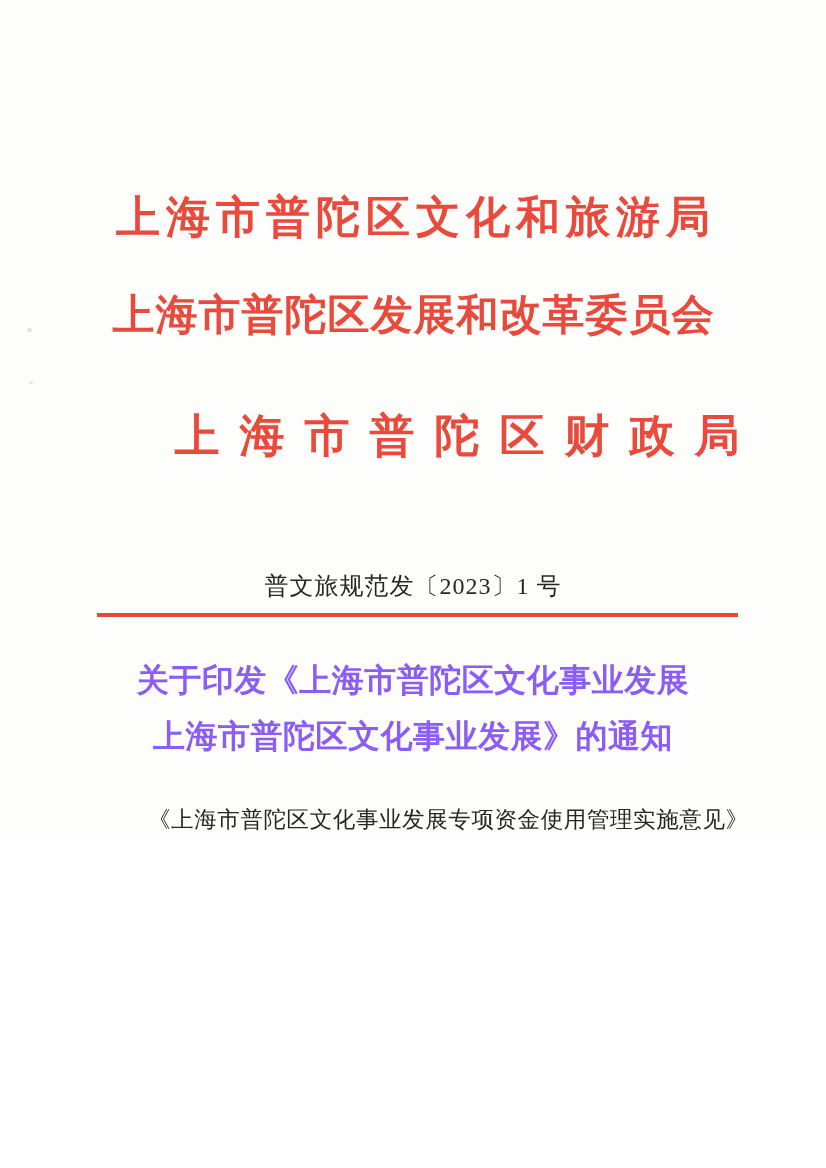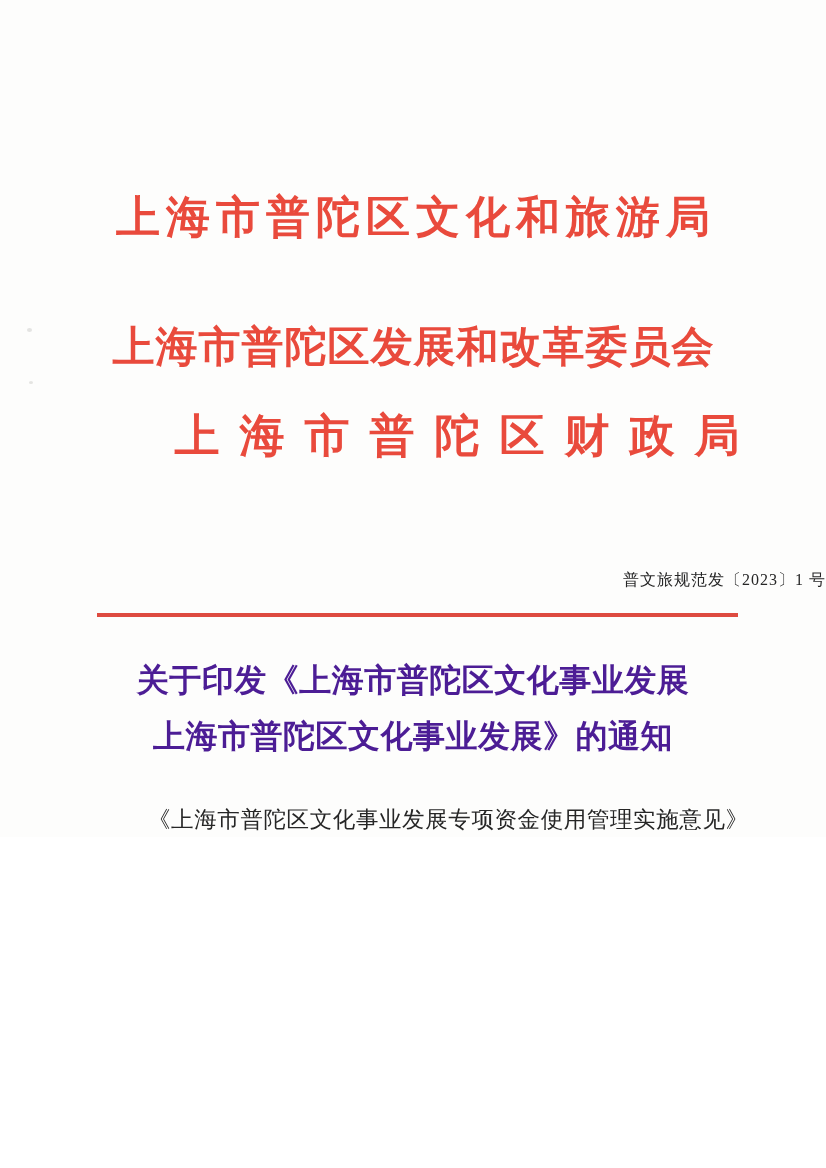--- a/index.html
+++ b/index.html
@@ -22,31 +22,31 @@
     position: absolute;
     left: 0;
     width: 826px;
     text-align: center;
     color: var(--header-red, #e94a3c);
     font-weight: 600;
     line-height: 1.15;
     white-space: nowrap;
   }
   .issuer-1 { top: 193px; font-size: 44px; letter-spacing: 6px;  text-indent: 6px;  }
-  .issuer-2 { top: 291px; font-size: 42px; letter-spacing: 1px;  text-indent: 1px; margin-top: 32px;  }
+  .issuer-2 { top: 291px; font-size: 42px; letter-spacing: 1px;  text-indent: 1px;  }
   .issuer-3 { top: 411px; font-size: 45px; letter-spacing: 20px; text-indent: 20px; padding-left: 44px; }
 
   
   .doc-number {
     position: absolute;
     left: 0;
     top: 570px;
     width: 826px;
-    text-align: right;
-    font-size: 16px;
+    text-align: center;
+    font-size: 24px;
     color: #262626;
     letter-spacing: 1px;
     white-space: nowrap;
   }
 
   
   .red-rule {
     position: absolute;
     left: 97px;
     top: 613px;
@@ -58,21 +58,21 @@
   
   .notice-title {
     position: absolute;
     left: 0;
     top: 652px;
     width: 826px;
     margin: 0;
     text-align: center;
     font-size: 32px;
     font-weight: bold;
-    color: #4c1d95;
+    color: #8b5cf6;
     line-height: 56px;
     letter-spacing: 0.5px;
   }
   .title-line { display: block; white-space: nowrap; }
 
   
   .body-text {
     position: absolute;
     left: 104px;
     top: 800px;

